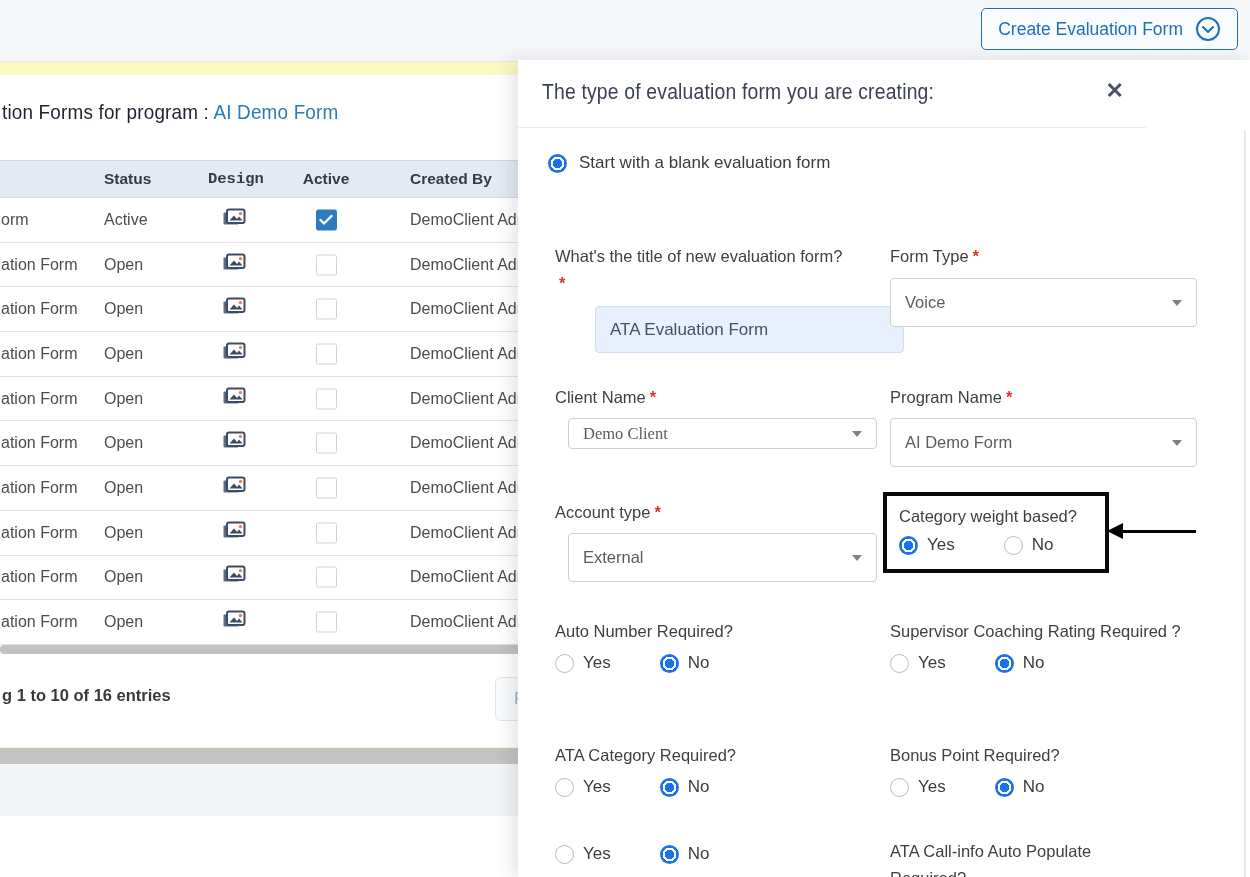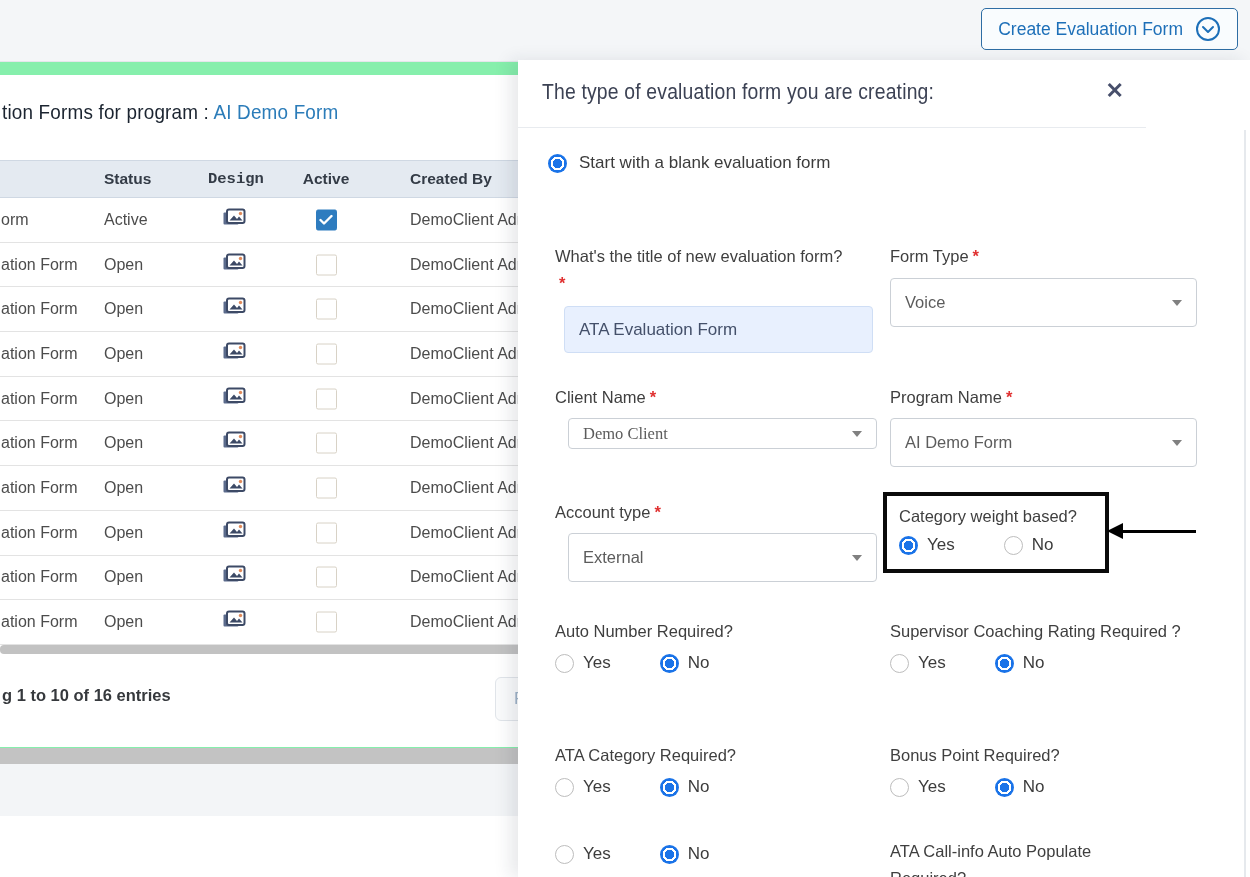--- a/index.html
+++ b/index.html
@@ -1,17 +1,17 @@
 <!DOCTYPE html>
 <html><head>
 <meta charset="utf-8">
 <style>
   * { margin:0; padding:0; box-sizing:border-box; }
   body { font-family:"Liberation Sans", sans-serif; }
-  #screen { position:relative; width:1250px; height:877px; overflow:hidden; background:#86efac; }
+  #screen { position:relative; width:1250px; height:877px; overflow:hidden; background:#fef9c3; }
   .abs { position:absolute; }
 
   
   .top-strip { left:0; top:0; width:1250px; height:62px; background:#f4f6f8; border-bottom:1px solid #e4e7eb; z-index:2; }
   .create-btn { right:12px; top:8px; height:42px; display:flex; align-items:center; gap:12px; padding:0 16px;
                 border:1px solid #2e6da4; border-radius:5px; background:#f9fcfe; color:#1d6fb8;
                 font-size:17.5px; cursor:pointer; z-index:3; }
 
   
   .content-card { left:0; top:75px; width:540px; height:672px; background:#fff; z-index:1; }
@@ -270,21 +270,21 @@
   <div class="abs panel-track"></div>
 
   <div class="p-abs opt-row" style="left:548px; top:153px;">
     <span class="radio sel"></span>
     <span style="margin-left:3px">Start with a blank evaluation form</span>
   </div>
 
   <div class="p-abs f-label" style="left:555px; top:243px; width:290px;">
     <span>What's the title of new evaluation form?</span><span class="req">*</span>
   </div>
-  <div class="p-abs text-input" style="left:564px; top:306px; width:309px; height:47px;">
+  <div class="p-abs text-input" style="left:595px; top:306px; width:309px; height:47px;">
     <span>ATA Evaluation Form</span>
   </div>
 
   <div class="p-abs f-label" style="left:890px; top:243px;">
     <span>Form Type</span><span class="req">*</span>
   </div>
   <div class="p-abs select" style="left:890px; top:278px; width:307px; height:49px;text-align:right;">
     <span>Voice</span>
       <span class="caret"></span>
   </div>

